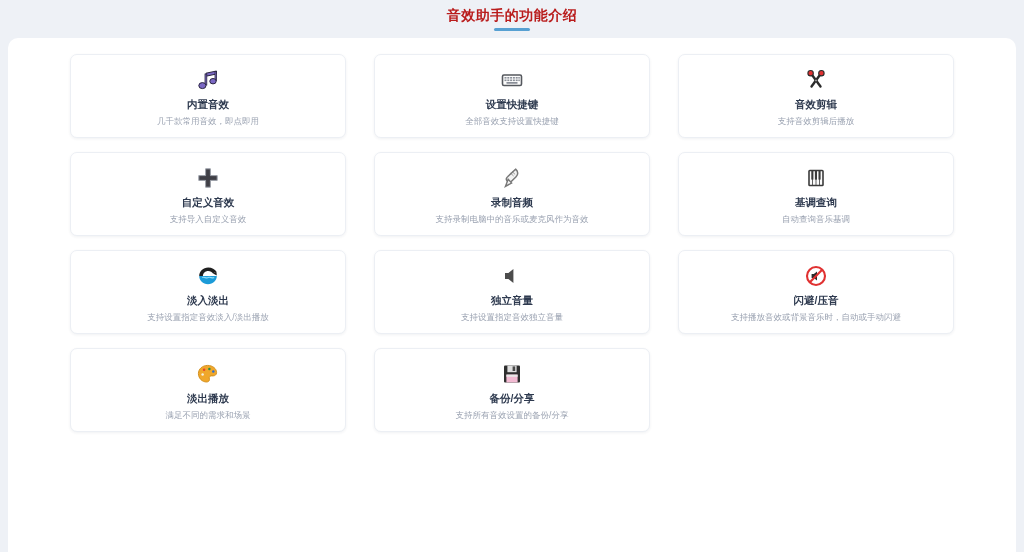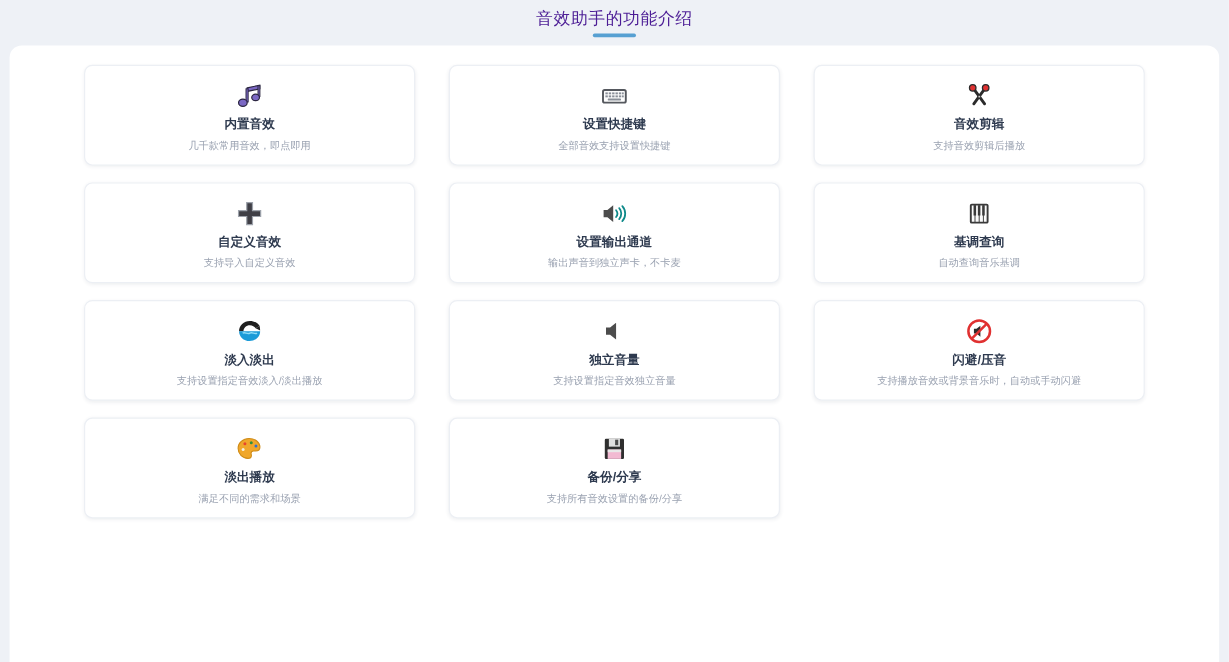--- a/index.html
+++ b/index.html
@@ -23,22 +23,22 @@
   .header {
     height: 38px;
     display: flex;
     flex-direction: column;
     align-items: center;
     justify-content: flex-start;
     padding-top: 6px;
   }
   .header-title {
     font-size: 14px;
-    font-weight: normal;
-    color: #4c1d95;
+    font-weight: bold;
+    color: #b91c1c;
     letter-spacing: 0.5px;
     line-height: 18px;
   }
   .header-underline {
     margin-top: 4px;
     width: 36px;
     height: 2.5px;
     border-radius: 2px;
     background: #57a0d2;
   }
@@ -164,30 +164,30 @@
             <svg width="24" height="24" viewBox="0 0 24 24">
               <path d="M9.6 2.8 h4.8 v6.8 h6.8 v4.8 h-6.8 v6.8 h-4.8 v-6.8 h-6.8 v-4.8 h6.8 z" fill="#3f3f46" stroke="#9da2ab" stroke-width="1"></path>
             </svg>
           </div>
           <div class="card-title">自定义音效</div>
           <div class="card-desc">支持导入自定义音效</div>
         </div>
         <div class="card">
           <div class="card-icon">
             <svg width="24" height="24" viewBox="0 0 24 24">
-              <path d="M3 9 h3.2 L11 5 v14 L6.2 15 H3 z" fill="#4c4c4c"></path>
-              <g fill="none" stroke="#0f8a8a" stroke-width="1.5" stroke-linecap="round">
-                <path d="M13.4 9.2 c1.3 1.6 1.3 4 0 5.6"></path>
-                <path d="M16 7.4 c2.3 2.6 2.3 6.6 0 9.2"></path>
-                <path d="M18.6 5.8 c3.2 3.5 3.2 9 0 12.4"></path>
-              </g>
-            </svg>
-          </div>
-          <div class="card-title">设置输出通道</div>
-          <div class="card-desc">输出声音到独立声卡，不卡麦</div>
+              <path d="M15.6 3.2 c2.6 2.1 2.8 5.4 0.5 7.6 l-4.6 4.4 c-1.3 1.2 -3.2 1.1 -4.3 -0.2 c-1.1 -1.3 -0.9 -3.2 0.4 -4.3 z" fill="#f2f2f2" stroke="#787878" stroke-width="1.5"></path>
+              <path d="M8.2 13.2 L5.4 20.4 L11.6 17.0 Z" fill="#f2f2f2" stroke="#787878" stroke-width="1.4"></path>
+              <g stroke="#787878" stroke-width="0.9" opacity="0.8">
+                <line x1="12.1" y1="5.6" x2="15.1" y2="8.4"></line>
+                <line x1="10.6" y1="7.2" x2="13.6" y2="10"></line>
+              </g>
+            </svg>
+          </div>
+          <div class="card-title">录制音频</div>
+          <div class="card-desc">支持录制电脑中的音乐或麦克风作为音效</div>
         </div>
         <div class="card">
           <div class="card-icon">
             <svg width="24" height="24" viewBox="0 0 24 24">
               <rect x="5" y="4.5" width="14" height="15" rx="0.8" fill="#fafafa" stroke="#3a3a3a" stroke-width="1.6"></rect>
               <g stroke="#3a3a3a" stroke-width="0.8">
                 <line x1="8.5" y1="5" x2="8.5" y2="19"></line>
                 <line x1="12" y1="5" x2="12" y2="19"></line>
                 <line x1="15.5" y1="5" x2="15.5" y2="19"></line>
               </g>

